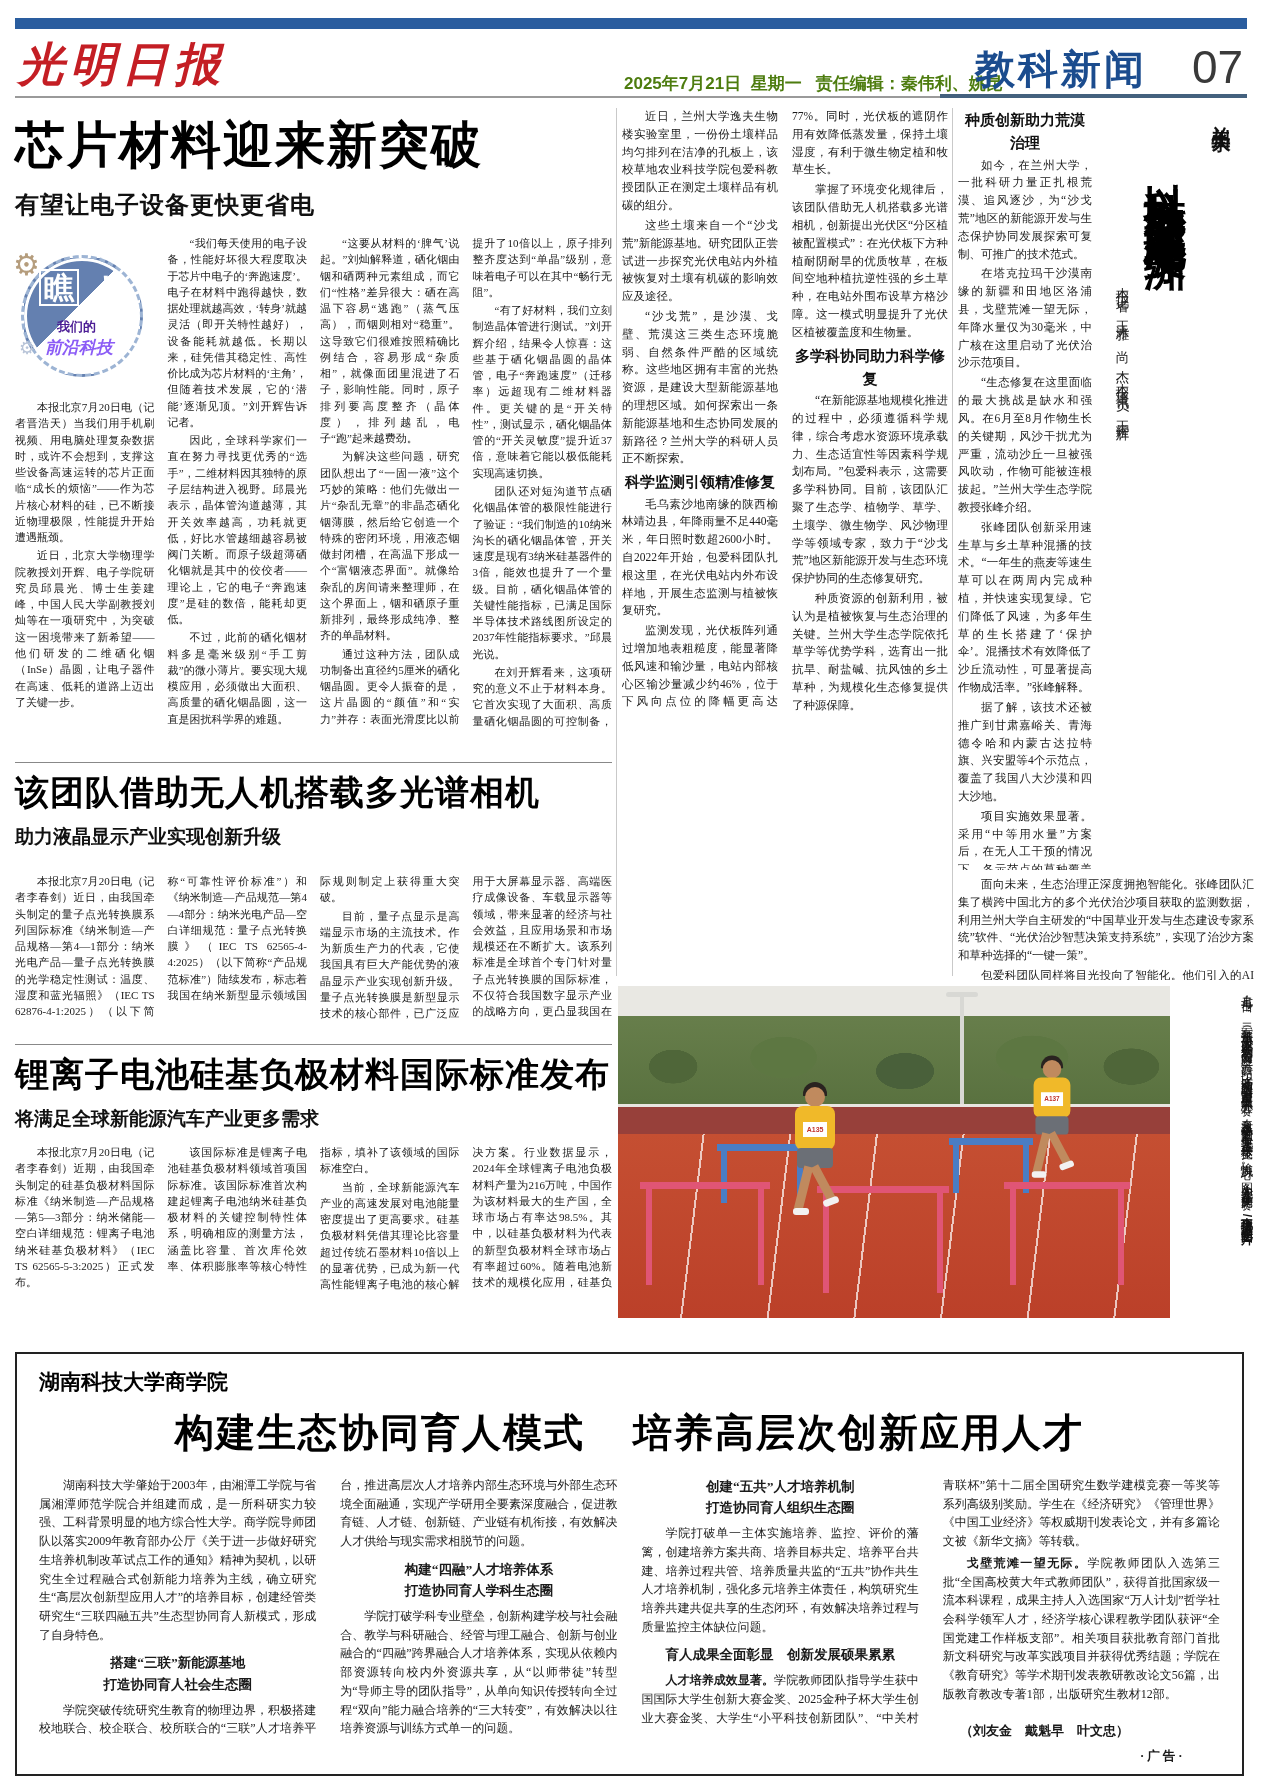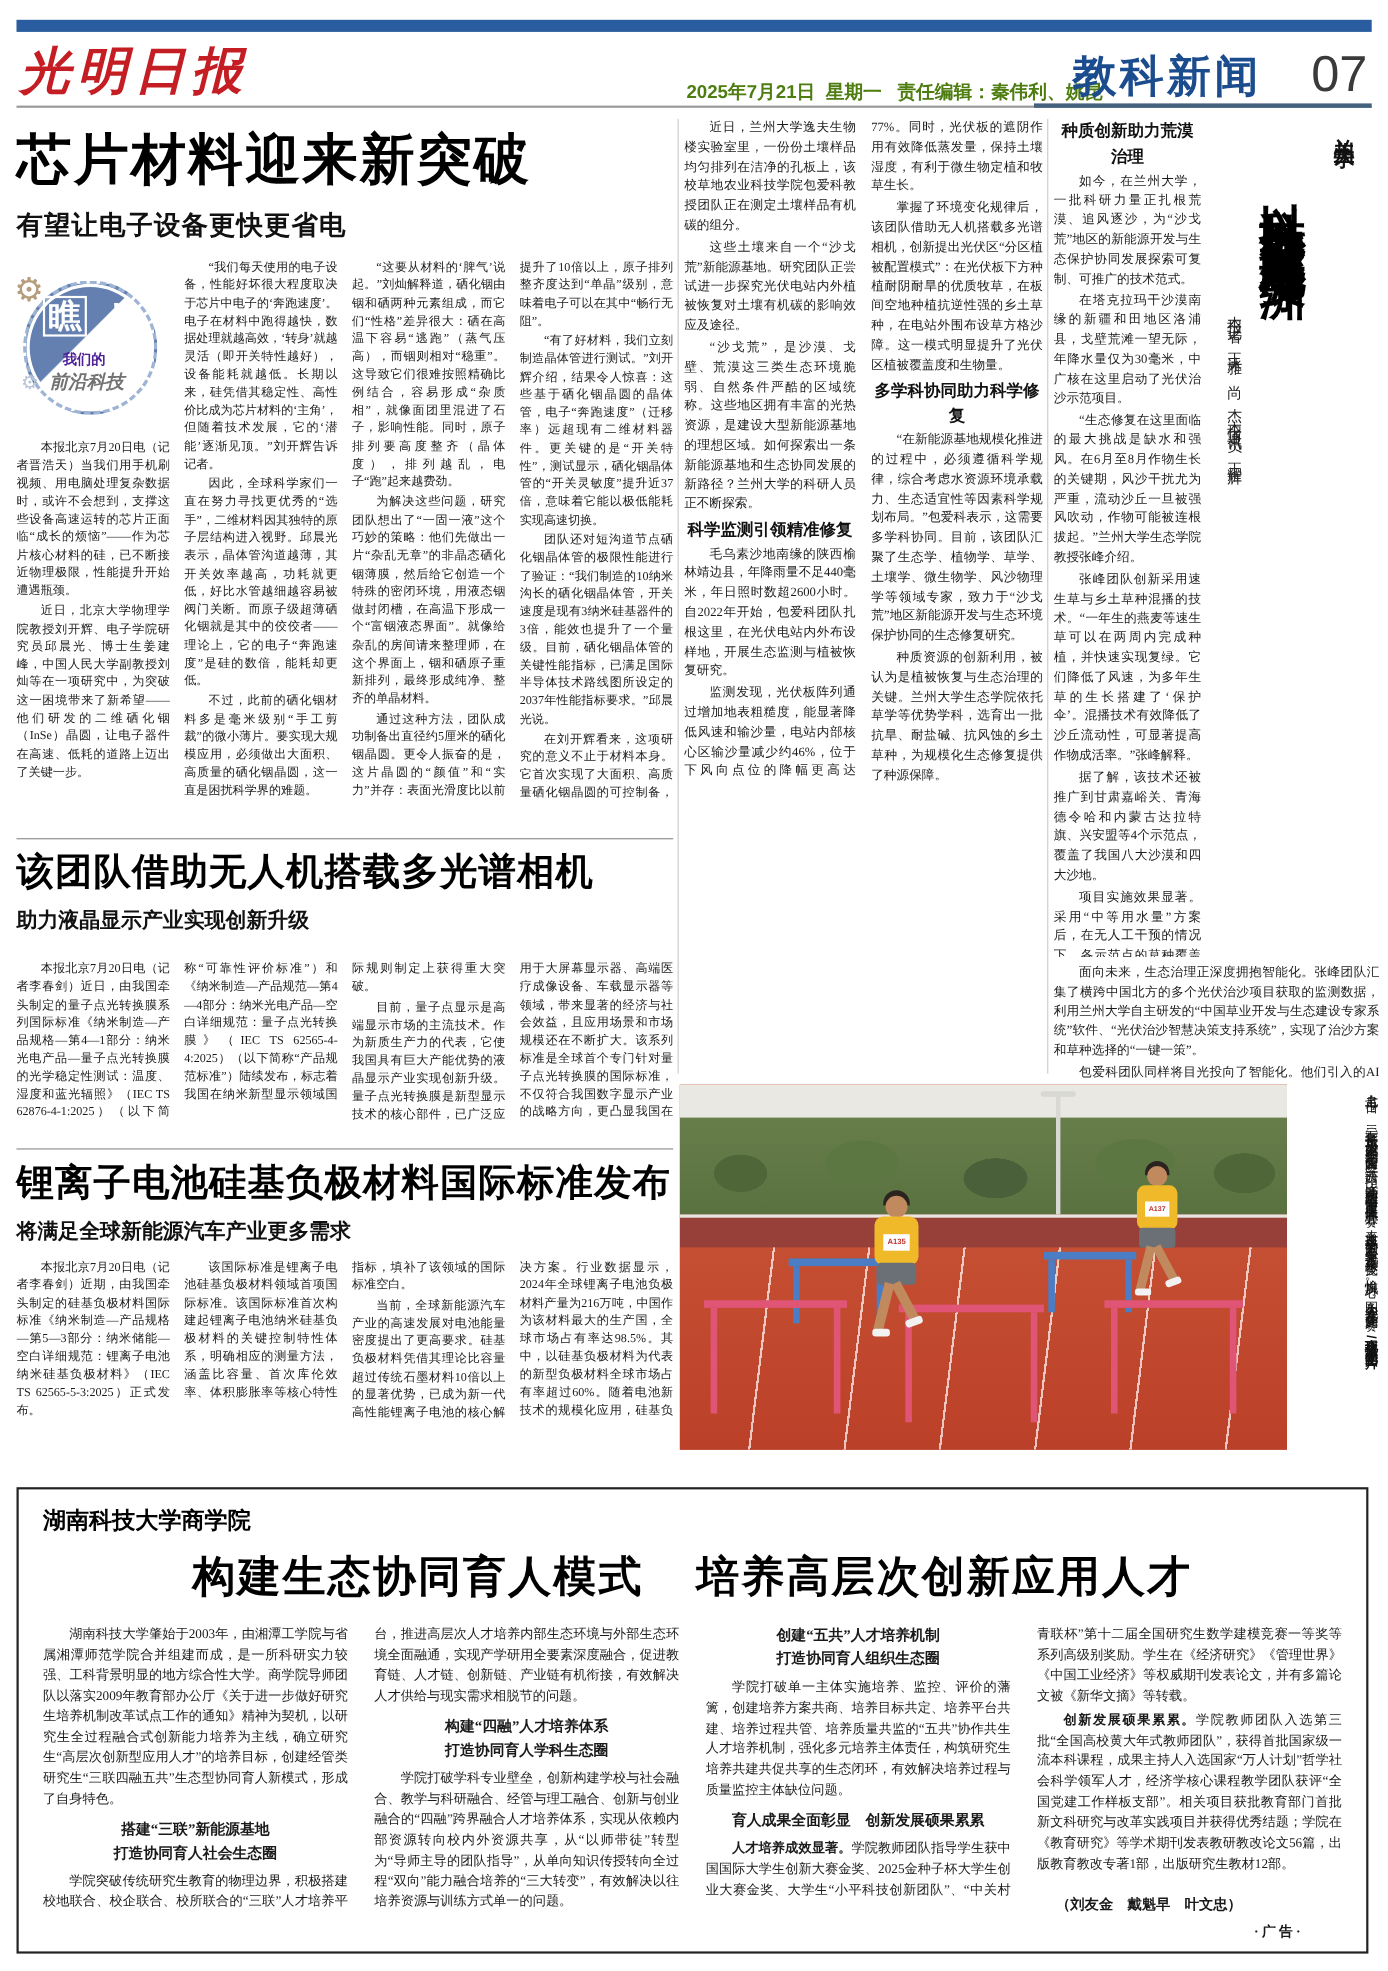--- a/index.html
+++ b/index.html
@@ -33,21 +33,21 @@
   
   .badge{width:126px;height:150px;position:relative;margin:4px 0 10px 2px;}
   .badge .circle{position:absolute;left:4px;top:16px;width:116px;height:116px;border-radius:50%;
       border:3px dashed #9db4d4;background:linear-gradient(135deg,#6480b0 44%,#ffffff 44%);
       box-shadow:0 0 0 3px #fff inset;}
   .badge .qiao{position:absolute;left:22px;top:30px;color:#fff;font-weight:900;font-size:30px;
       font-family:"Liberation Sans",sans-serif;border:2px solid #fff;padding:0 3px;line-height:1.1;}
   .badge .bang{position:absolute;left:76px;top:28px;color:#fff;font-weight:900;font-size:26px;}
   .badge .l2{position:absolute;left:40px;top:78px;color:#4c1d95;font-weight:bold;font-size:13px;
       font-family:"Liberation Sans",sans-serif;}
-  .badge .l3{position:absolute;left:28px;top:96px;color:#737373;font-weight:900;font-size:17px;
+  .badge .l3{position:absolute;left:28px;top:96px;color:#8b5cf6;font-weight:900;font-size:17px;
       font-style:italic;font-family:"Liberation Serif",serif;}
   .badge .gear{position:absolute;left:-4px;top:4px;font-size:30px;color:#b59d7d;}
   .badge .gear2{position:absolute;left:2px;top:96px;font-size:18px;color:#b8c4d8;}
   
   #lz-mid{left:622px;top:108px;width:326px;height:870px;}
   #lz-mid .cols{column-count:2;column-gap:14px;height:870px;}
   .body-flow.md{font-size:11.5px;line-height:1.55;}
   
   #lz-right{left:958px;top:108px;width:296px;height:762px;display:flex;flex-direction:row;}
   #lz-col3{width:134px;height:762px;}
@@ -300,21 +300,21 @@
       <p>学院打破学科专业壁垒，创新构建学校与社会融合、教学与科研融合、经管与理工融合、创新与创业融合的“四融”跨界融合人才培养体系，实现从依赖内部资源转向校内外资源共享，从“以师带徒”转型为“导师主导的团队指导”，从单向知识传授转向全过程“双向”能力融合培养的“三大转变”，有效解决以往培养资源与训练方式单一的问题。</p>
       <p class="sh">
         <span>创建“五共”人才培养机制</span><br><span>打造协同育人组织生态圈</span>
       </p>
       <p>学院打破单一主体实施培养、监控、评价的藩篱，创建培养方案共商、培养目标共定、培养平台共建、培养过程共管、培养质量共监的“五共”协作共生人才培养机制，强化多元培养主体责任，构筑研究生培养共建共促共享的生态闭环，有效解决培养过程与质量监控主体缺位问题。</p>
       <p class="sh">育人成果全面彰显　创新发展硕果累累</p>
       <p>
         <strong>人才培养成效显著。</strong><span>学院教师团队指导学生获中国国际大学生创新大赛金奖、2025金种子杯大学生创业大赛金奖、大学生“小平科技创新团队”、“中关村青联杯”第十二届全国研究生数学建模竞赛一等奖等系列高级别奖励。学生在《经济研究》《管理世界》《中国工业经济》等权威期刊发表论文，并有多篇论文被《新华文摘》等转载。</span>
       </p>
       <p>
-        <strong>创新发展硕果累累。</strong><span>学院教师团队入选第三批“全国高校黄大年式教师团队”，获得首批国家级一流本科课程，成果主持人入选国家“万人计划”哲学社会科学领军人才，经济学核心课程教学团队获评“全国党建工作样板支部”。相关项目获批教育部门首批新文科研究与改革实践项目并获得优秀结题；学院在《教育研究》等学术期刊发表教研教改论文56篇，出版教育教改专著1部，出版研究生教材12部。</span>
+        <strong>戈壁荒滩一望无际。</strong><span>学院教师团队入选第三批“全国高校黄大年式教师团队”，获得首批国家级一流本科课程，成果主持人入选国家“万人计划”哲学社会科学领军人才，经济学核心课程教学团队获评“全国党建工作样板支部”。相关项目获批教育部门首批新文科研究与改革实践项目并获得优秀结题；学院在《教育研究》等学术期刊发表教研教改论文56篇，出版教育教改专著1部，出版研究生教材12部。</span>
       </p>
 
     </div>
   </div>
   <div class="abs" id="box-byline">（刘友金　戴魁早　叶文忠）</div>
   <div class="abs" id="box-ad">·广告·</div>
 
 </div>
 
 </body></html>

